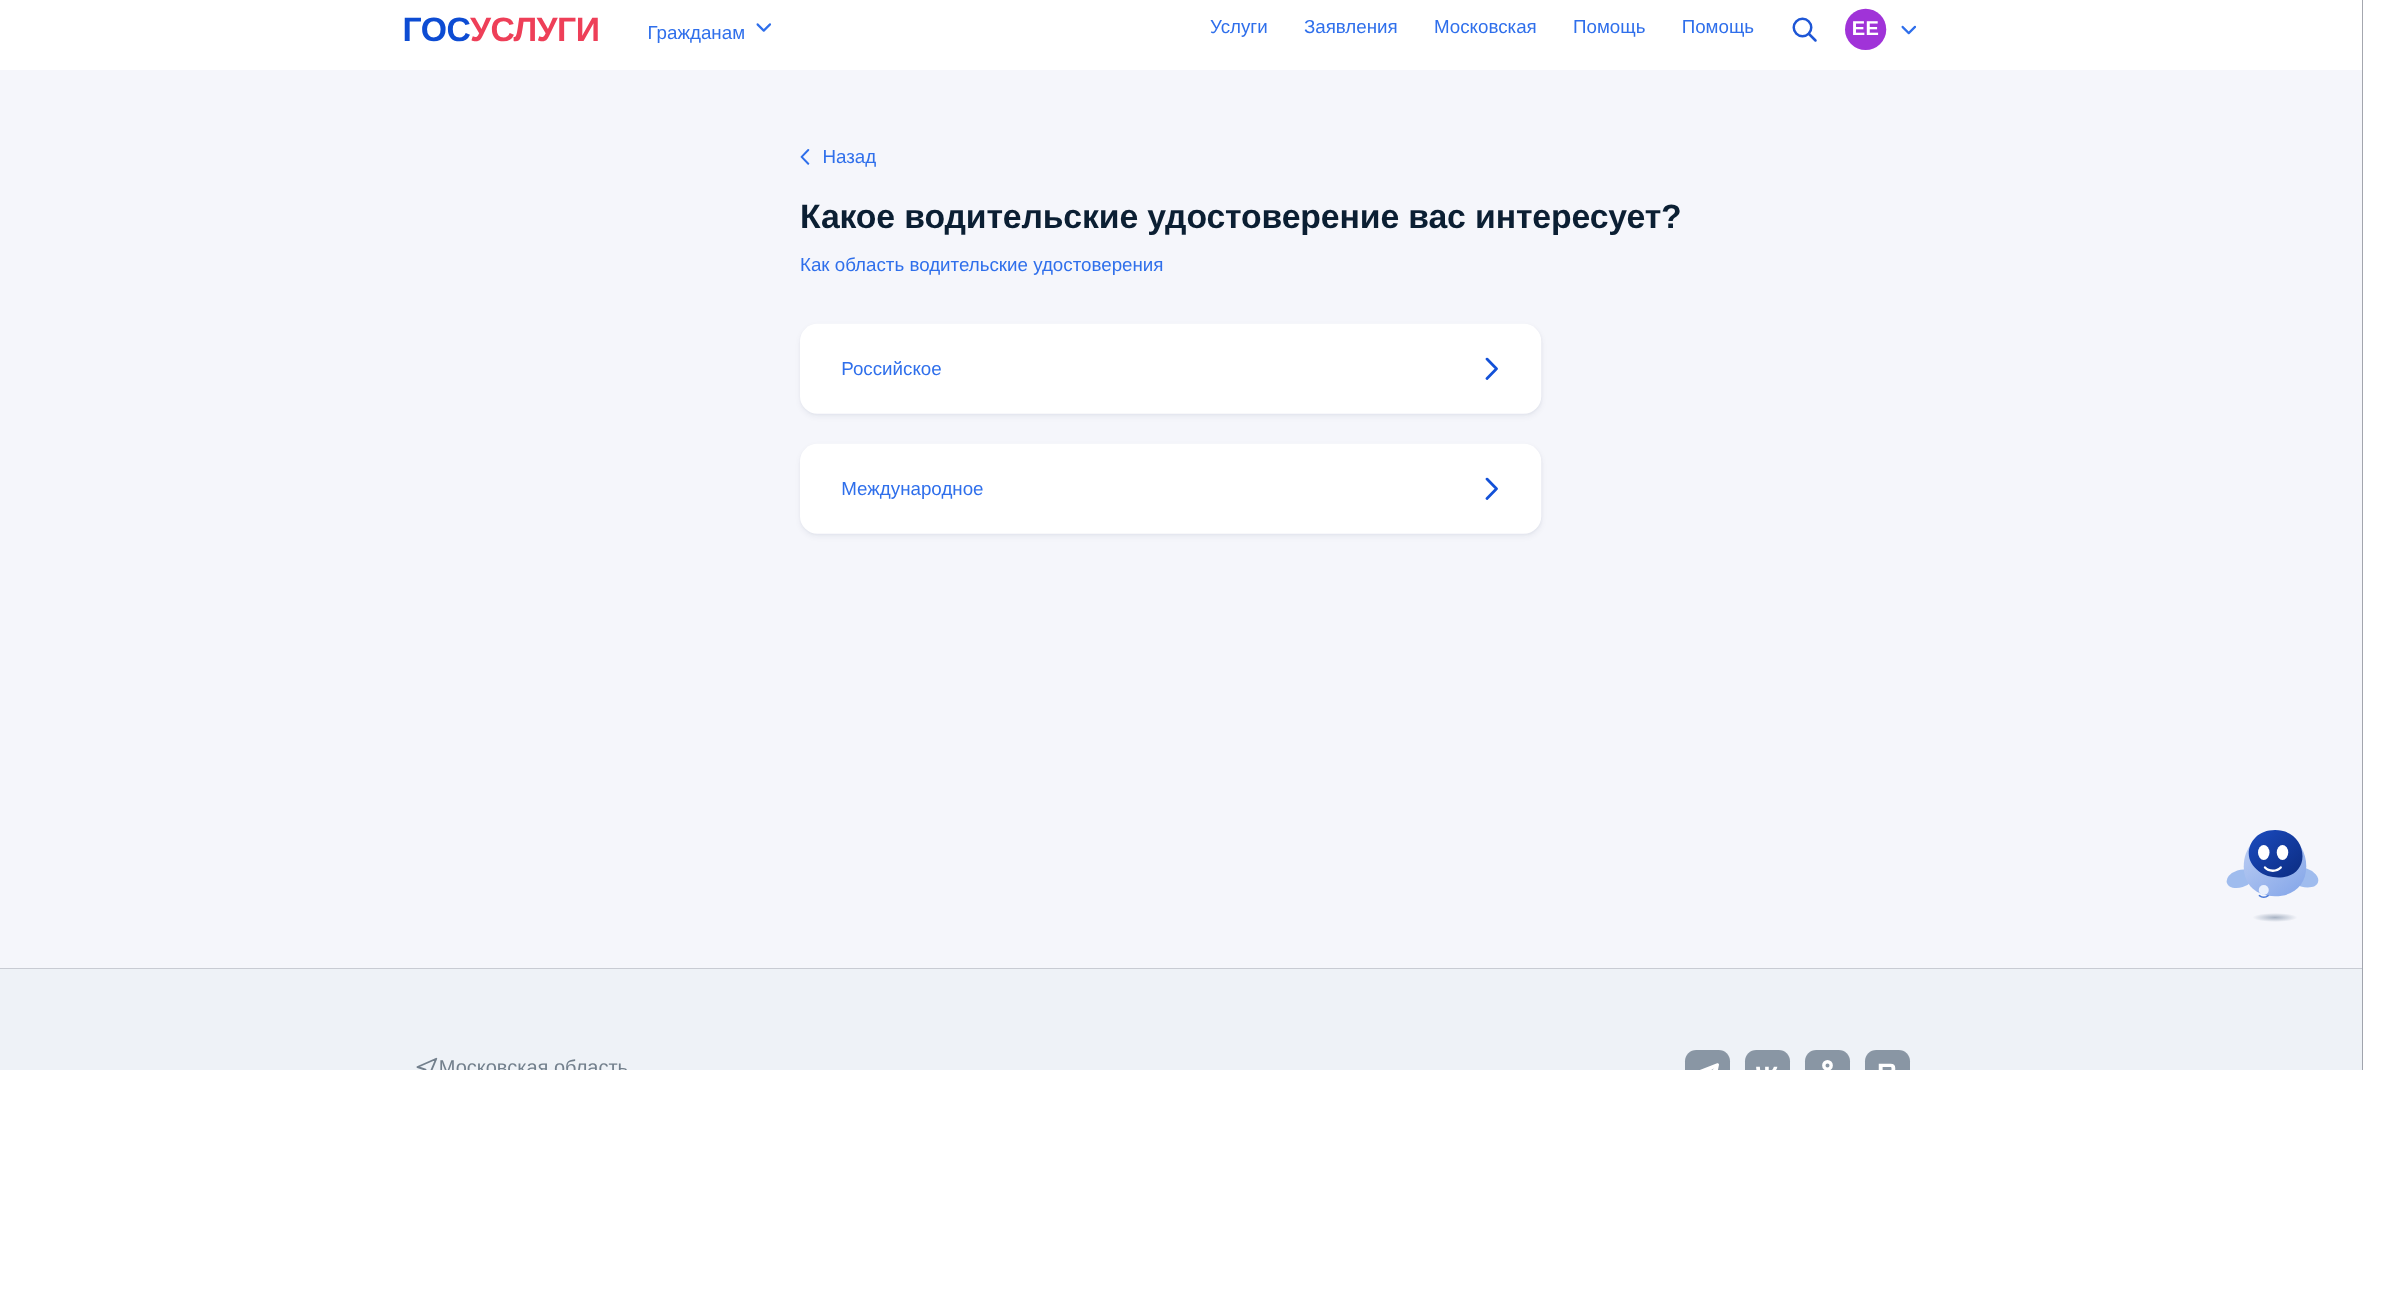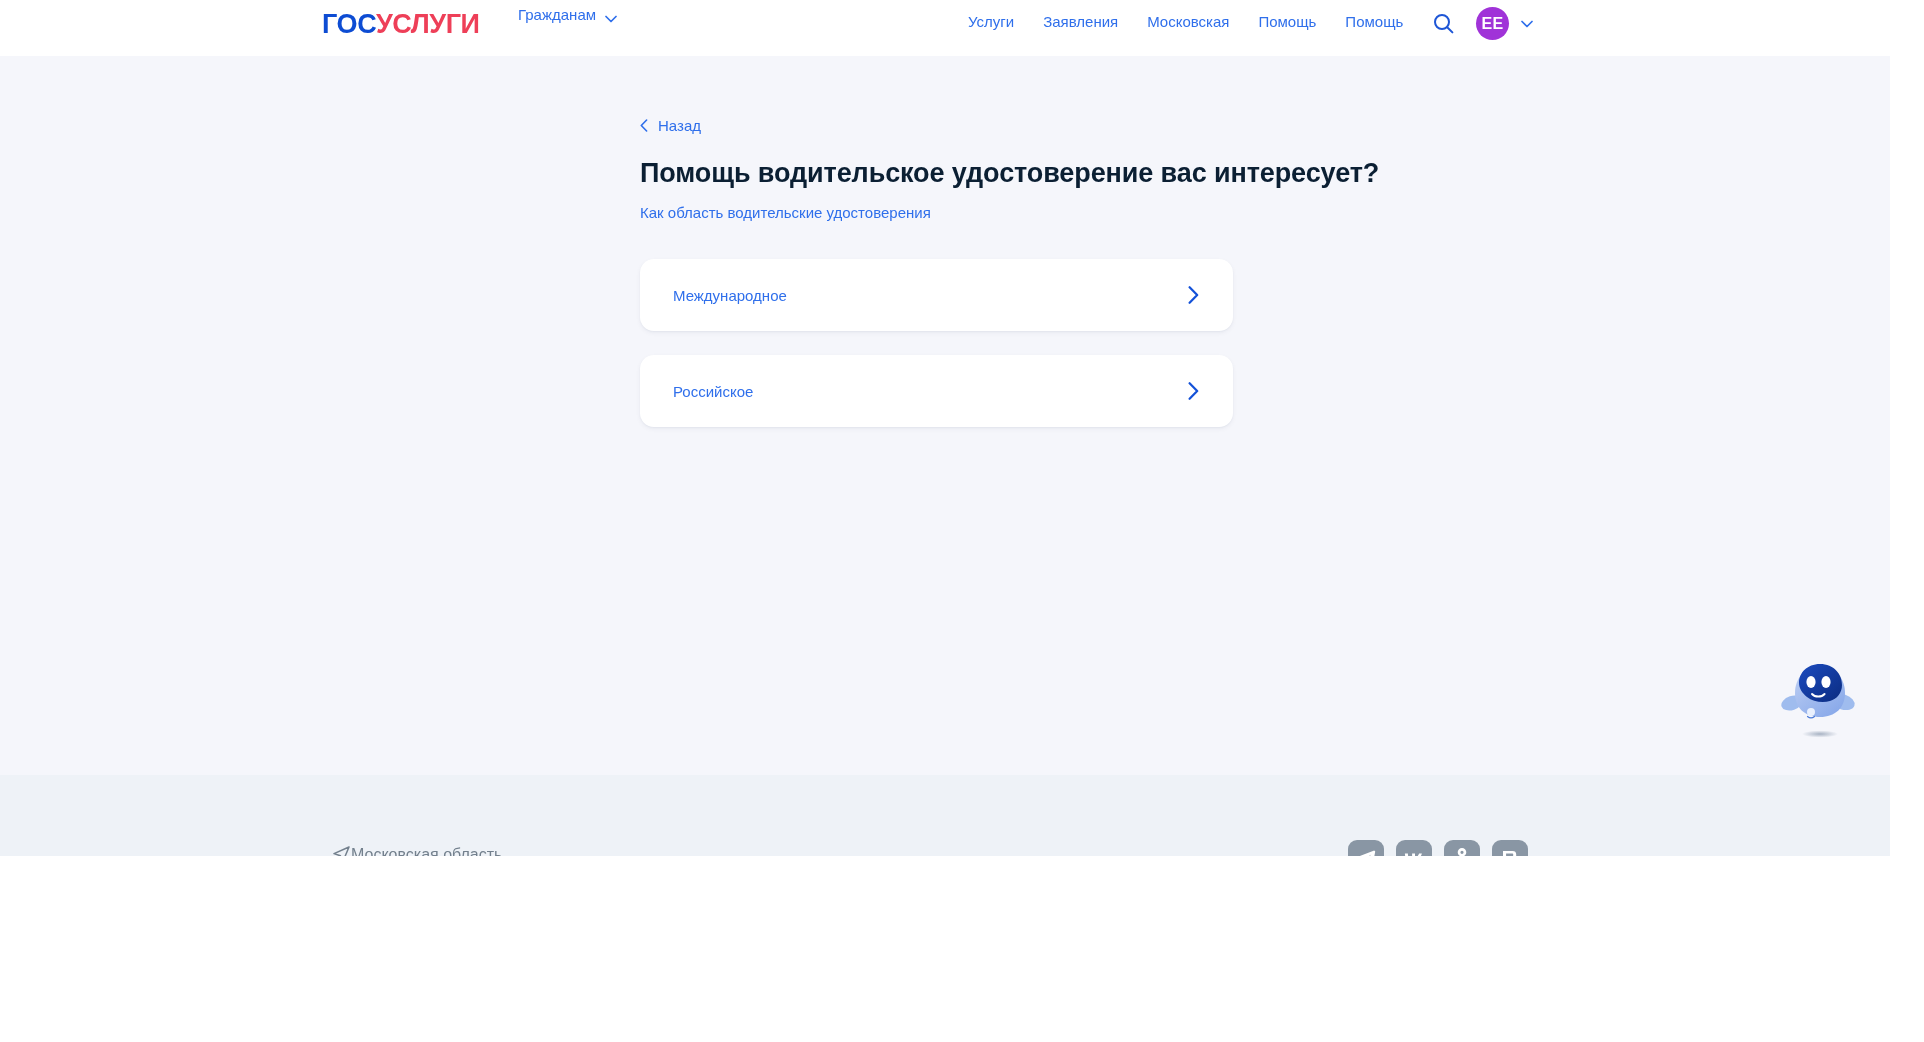--- a/index.html
+++ b/index.html
@@ -40,23 +40,23 @@
     line-height: 30px;
     white-space: nowrap;
     user-select: none;
   }
   .logo .gos { color: #0d4cd3; }
   .logo .uslugi { color: #ee3f58; }
 
   .aud-switch {
     position: absolute;
     left: 478px;
-    top: 6px;
-    display: flex;
-    align-items: flex-end;
+    top: 18px;
+    display: flex;
+    align-items: flex-start;
     gap: 9px;
     font-size: 15px;
     color: #2f6feb;
     cursor: pointer;
     white-space: nowrap;
     padding-left: 40px;
   }
   .aud-switch .cav { display: block; }
 
   .nav {
@@ -271,33 +271,33 @@
 
     <div class="content">
 
       <div class="back-link">
         <svg width="8" height="13" viewBox="0 0 8 13" fill="none">
           <path d="M6.6 1L1.3 6.5L6.6 12" stroke="#2f6feb" stroke-width="1.6" stroke-linecap="round" stroke-linejoin="round"></path>
         </svg>
         <span>Назад</span>
       </div>
 
-      <h1 class="page-title">Помощь водительское удостоверение вас интересует?</h1>
+      <h1 class="page-title">Какое водительские удостоверение вас интересует?</h1>
 
       <a class="helper-link">Как область водительские удостоверения</a>
 
       <div class="option-card">
-        <span class="option-card-label">Международное</span>
+        <span class="option-card-label">Российское</span>
         <svg width="11" height="18" viewBox="0 0 11 18" fill="none">
           <path d="M1.6 1.2L9.2 9L1.6 16.8" stroke="#1351d8" stroke-width="2.2" stroke-linecap="round" stroke-linejoin="round"></path>
         </svg>
       </div>
 
       <div class="option-card">
-        <span class="option-card-label">Российское</span>
+        <span class="option-card-label">Международное</span>
         <svg width="11" height="18" viewBox="0 0 11 18" fill="none">
           <path d="M1.6 1.2L9.2 9L1.6 16.8" stroke="#1351d8" stroke-width="2.2" stroke-linecap="round" stroke-linejoin="round"></path>
         </svg>
       </div>
 
     </div>
   </div>
 
   <div class="mascot">
     <svg width="80" height="85" viewBox="0 0 80 85" fill="none">

